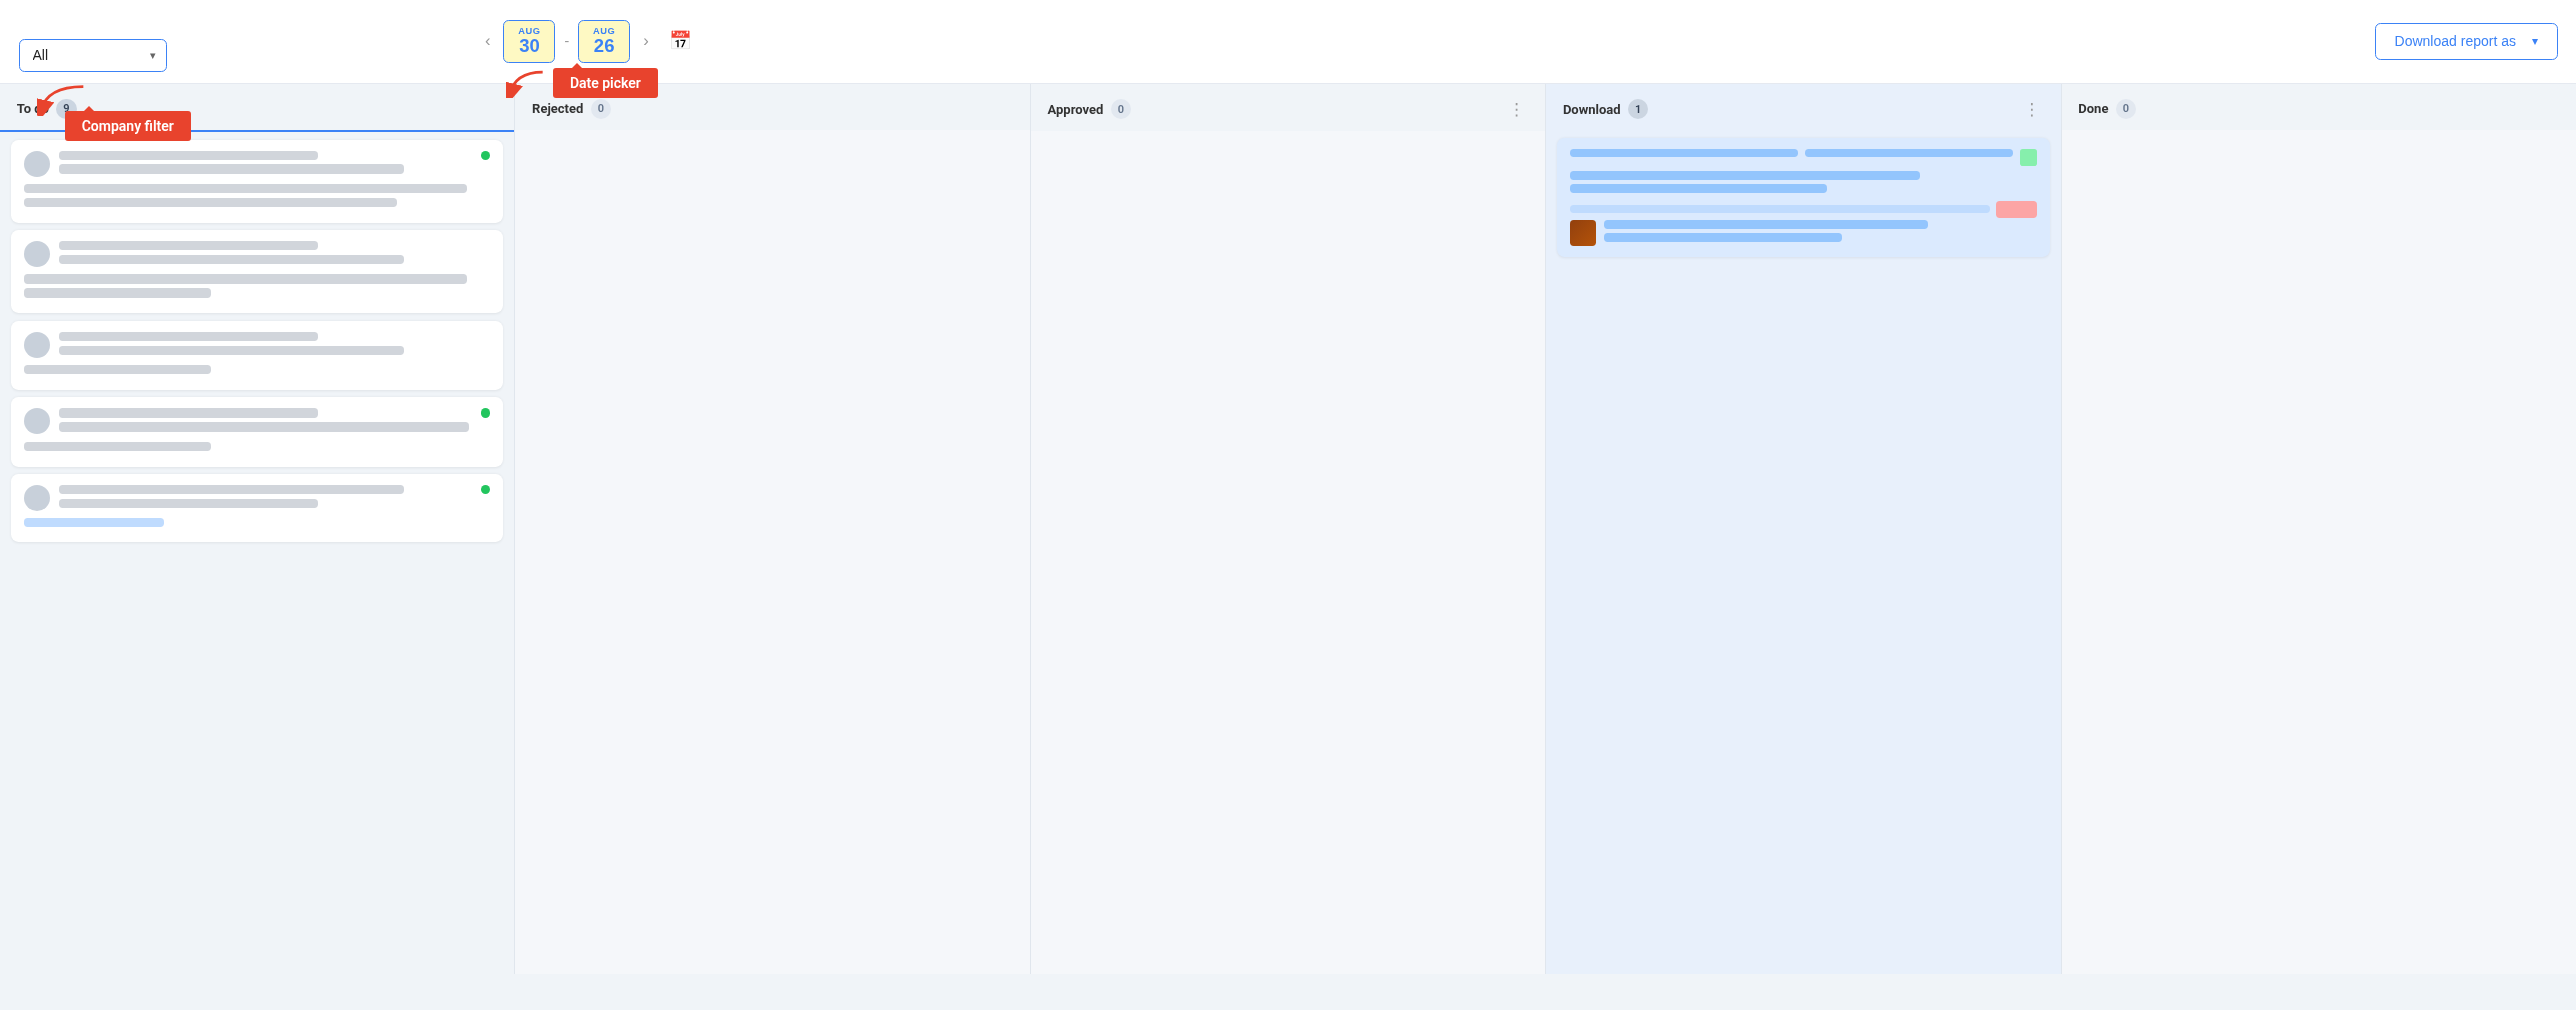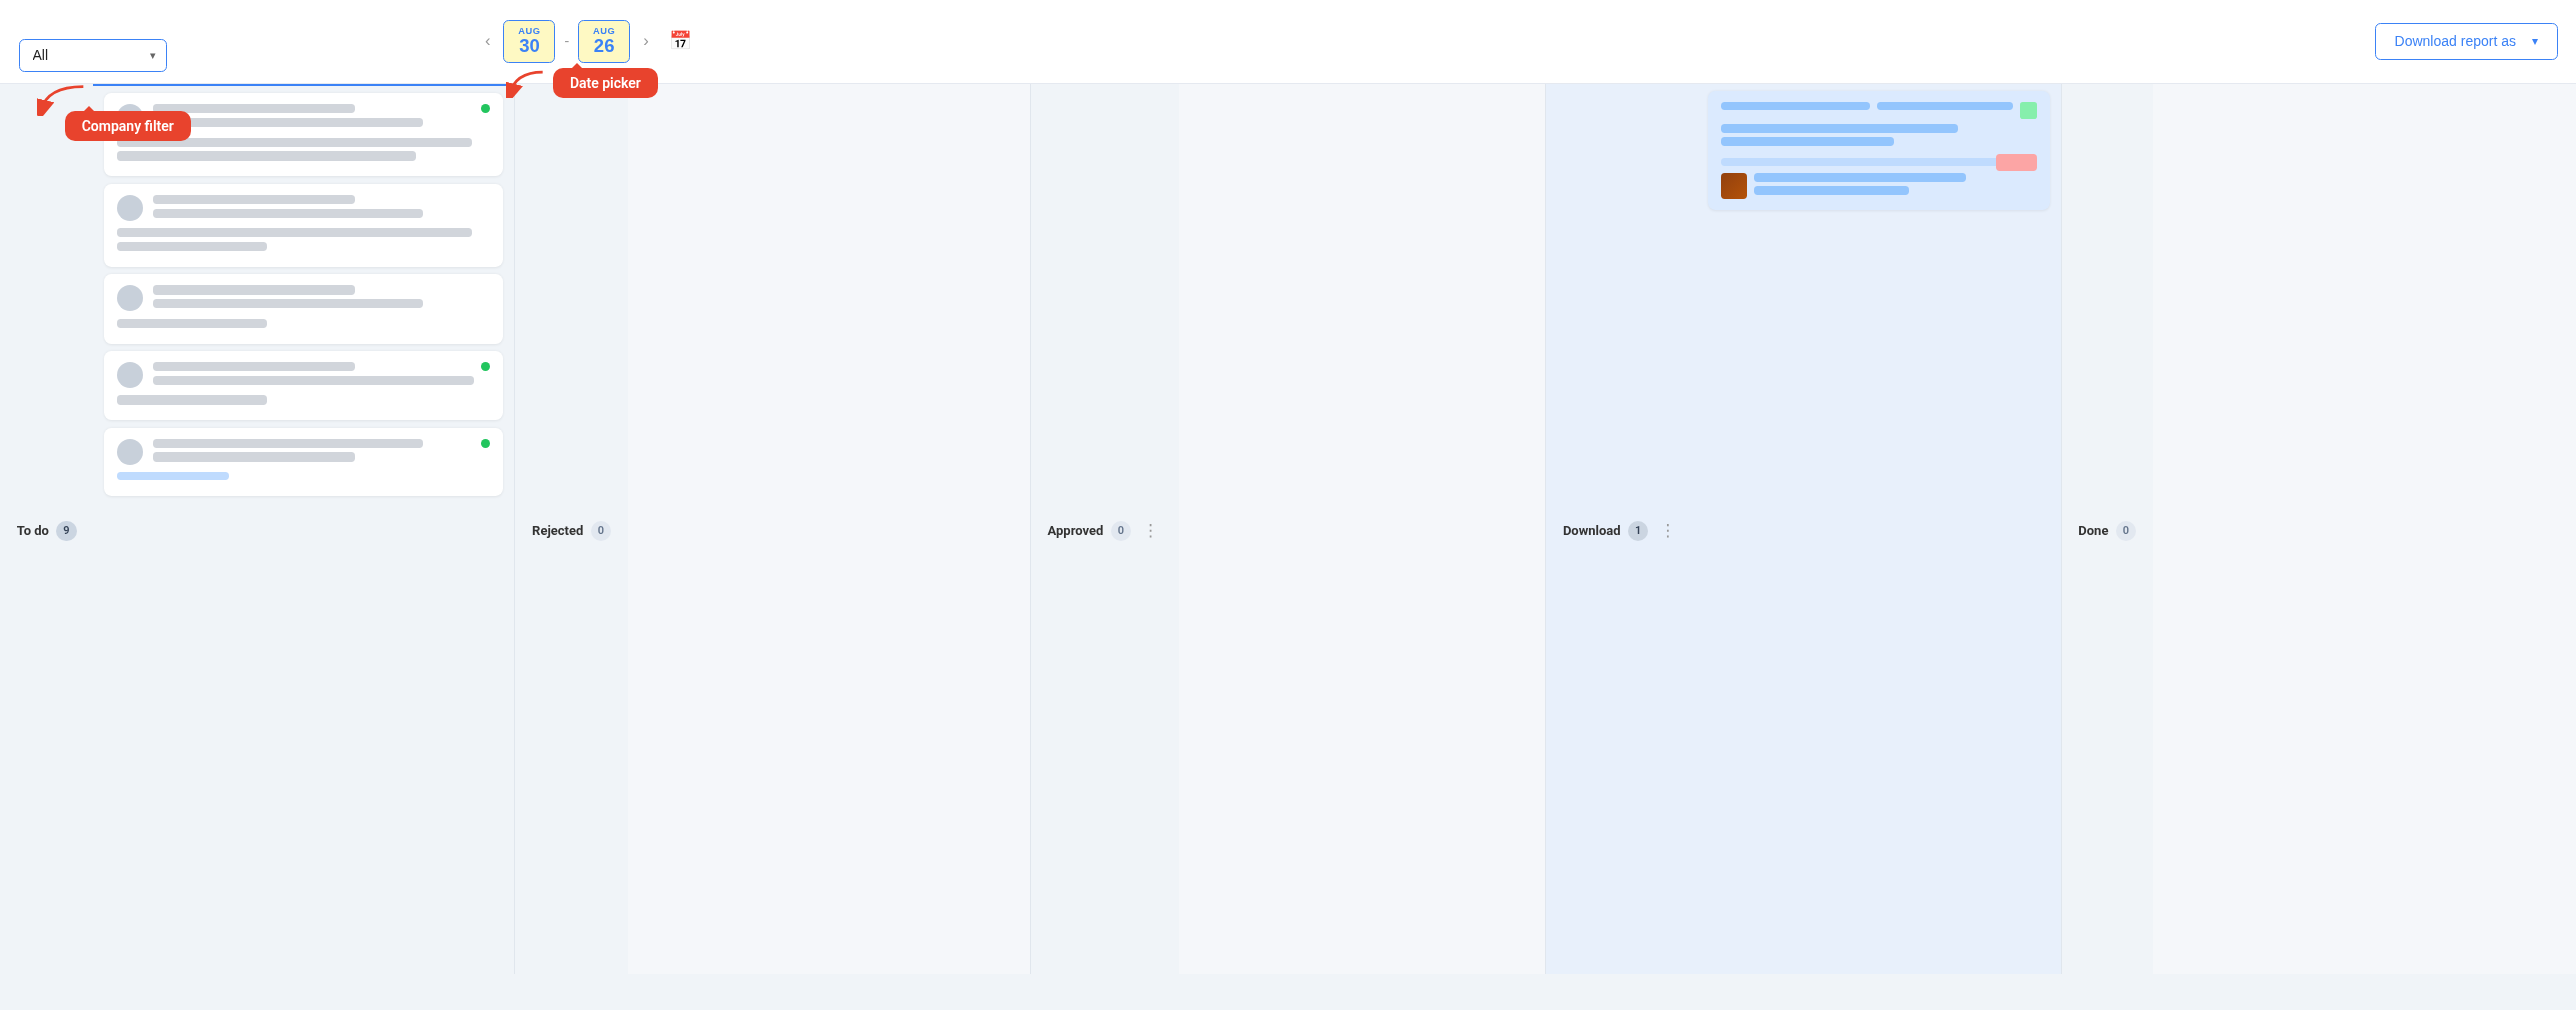--- a/index.html
+++ b/index.html
@@ -53,21 +53,21 @@
     .tooltip-arrow-company {
       position: absolute;
       left: 56px;
       top: 43px;
       z-index: 10;
     }
 
     .tooltip-box {
       background: #e8432d;
       color: #fff;
-      border-radius: 10px;
+      border-radius: 3px;
       padding: 7.4px 16.7px;
       font-size: 14px;
       font-weight: 600;
       white-space: nowrap;
       position: relative;
     }
 
     .tooltip-box::before {
       content: '';
       position: absolute;
@@ -160,21 +160,21 @@
       padding: 0;
       min-height: calc(100vh - 120px);
       overflow-x: auto;
     }
 
     .column {
       flex: 1;
       min-width: 204px;
       border-right: 0.9px solid #e0e6ed;
       display: flex;
-      flex-direction: row;
+      flex-direction: column;
     }
 
     .column:last-child {
       border-right: none;
     }
 
     .column-header {
       display: flex;
       align-items: center;
       gap: 7.4px;

